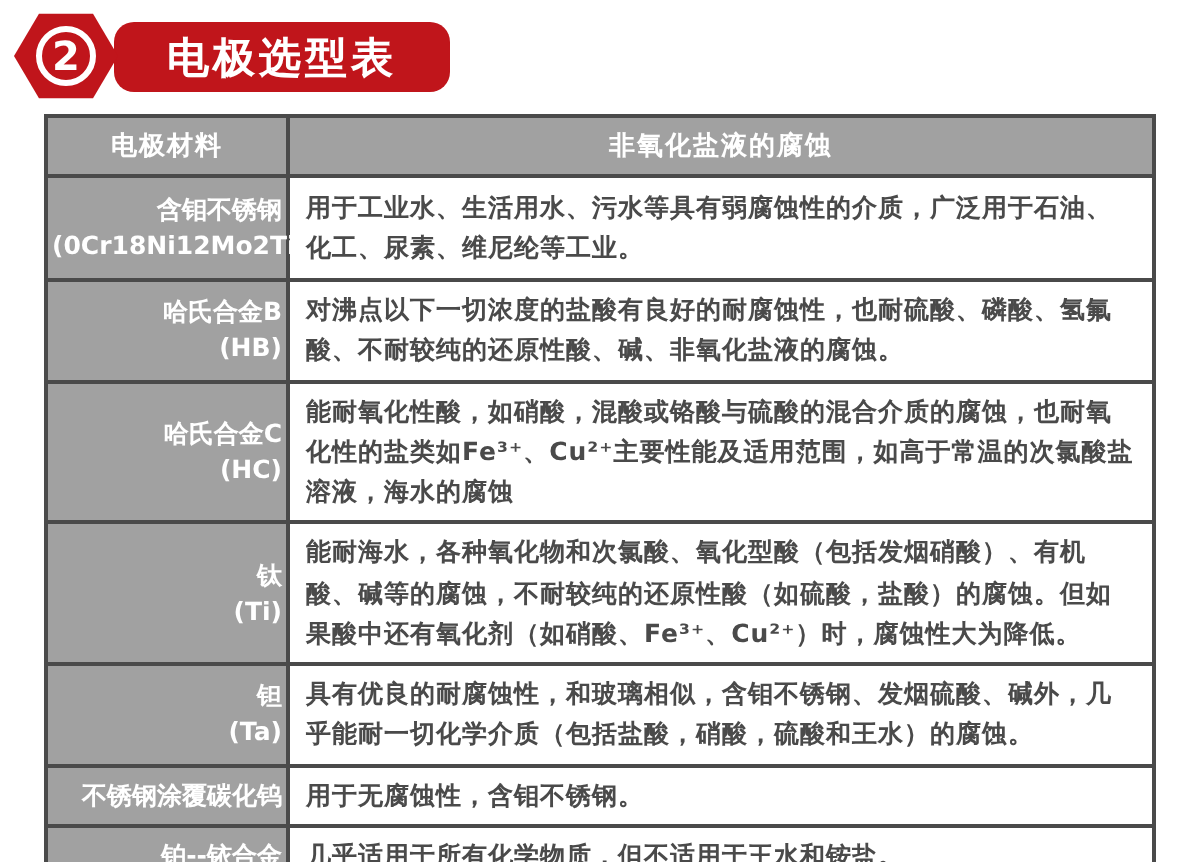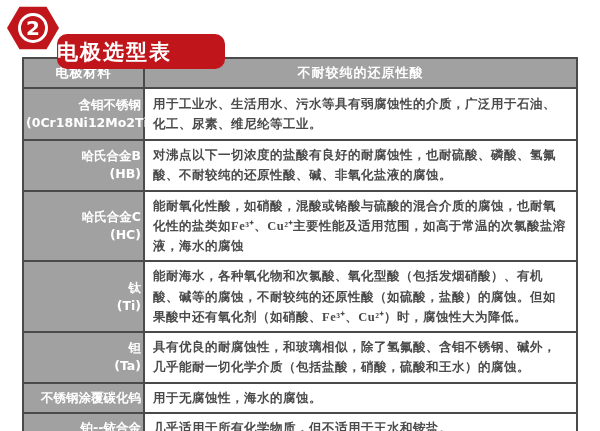--- a/index.html
+++ b/index.html
@@ -19,42 +19,42 @@
     display: flex; align-items: center; justify-content: center; z-index: 2;
   }
   .hex-ring {
     width: 30px; height: 30px; border: 3px solid #ffffff; border-radius: 50%;
     display: flex; align-items: center; justify-content: center;
   }
   .hex-num { color: #ffffff; font-size: 20px; font-weight: bold; line-height: 1; }
   .pill {
     position: absolute; left: 57px; top: 11px; width: 168px; height: 35px;
     background: #c0151b; border-radius: 10px; z-index: 1;
-    display: flex; align-items: center; justify-content: flex-start;
-    color: #ffffff; font-size: 21px; font-weight: bold; letter-spacing: 2px; margin-top: 23px;
+    display: flex; align-items: center; justify-content: center;
+    color: #ffffff; font-size: 21px; font-weight: bold; letter-spacing: 2px;
   }
 
   
   table.sel {
     position: absolute; left: 22px; top: 57px; width: 556px;
     border-collapse: collapse; table-layout: fixed;
   }
   table.sel col.c1 { width: 121px; }
   table.sel th, table.sel td { border: 2px solid #4a4a4a; vertical-align: middle; }
   th.h {
     background: #a1a1a1; color: #ffffff; font-size: 13px; font-weight: bold;
     text-align: center; height: 30px; letter-spacing: 1px;
   }
   td.mat {
     background: #a1a1a1; color: #ffffff; font-size: 12.5px; font-weight: bold;
     text-align: right; padding: 3px 2px; line-height: 1.45;
   }
   td.desc {
     background: #ffffff; color: #4a4a4a; font-size: 12.5px; font-weight: bold;
-    text-align: left; padding: 4px 8px; line-height: 1.62; letter-spacing: 0.5px; font-family: Liberation Serif, serif;
+    text-align: left; padding: 4px 8px; line-height: 1.62; letter-spacing: 0.5px;
   }
 </style>
 </head>
 <body>
 
 <div class="page">
 
   <div class="hdr">
     <div class="hex">
       <div class="hex-ring">
@@ -67,21 +67,21 @@
   </div>
 
   <table class="sel">
     <colgroup>
         <col class="c1">
         <col class="c2">
       </colgroup>
     <tbody>
       <tr>
         <th class="h">电极材料</th>
-        <th class="h">不耐较纯的还原性酸</th>
+        <th class="h">非氧化盐液的腐蚀</th>
       </tr>
 
       <tr style="height:52px;">
         <td class="mat">
           <span>含钼不锈钢</span><br>
           <span>(0Cr18Ni12Mo2Ti)</span>
         </td>
         <td class="desc">用于工业水、生活用水、污水等具有弱腐蚀性的介质，广泛用于石油、化工、尿素、维尼纶等工业。</td>
       </tr>
 
@@ -107,28 +107,28 @@
           <span>(Ti)</span>
         </td>
         <td class="desc">能耐海水，各种氧化物和次氯酸、氧化型酸（包括发烟硝酸）、有机酸、碱等的腐蚀，不耐较纯的还原性酸（如硫酸，盐酸）的腐蚀。但如果酸中还有氧化剂（如硝酸、Fe³⁺、Cu²⁺）时，腐蚀性大为降低。</td>
       </tr>
 
       <tr style="height:46px;">
         <td class="mat">
           <span>钽</span><br>
           <span>(Ta)</span>
         </td>
-        <td class="desc">具有优良的耐腐蚀性，和玻璃相似，除了氢氟酸、含钼不锈钢、碱外，几乎能耐一切化学介质（包括盐酸，硝酸，硫酸和王水）的腐蚀。</td>
+        <td class="desc">具有优良的耐腐蚀性，和玻璃相似，含钼不锈钢、发烟硫酸、碱外，几乎能耐一切化学介质（包括盐酸，硝酸，硫酸和王水）的腐蚀。</td>
       </tr>
 
       <tr style="height:26px;padding-left:40px;">
         <td class="mat">
           <span>不锈钢涂覆碳化钨</span>
         </td>
-        <td class="desc">用于无腐蚀性，海水的腐蚀。</td>
+        <td class="desc">用于无腐蚀性，含钼不锈钢。</td>
       </tr>
 
       <tr style="height:30px;">
         <td class="mat">
           <span>铂--铱合金</span>
         </td>
         <td class="desc">几乎适用于所有化学物质，但不适用于王水和铵盐。</td>
       </tr>
     </tbody>
   </table>

